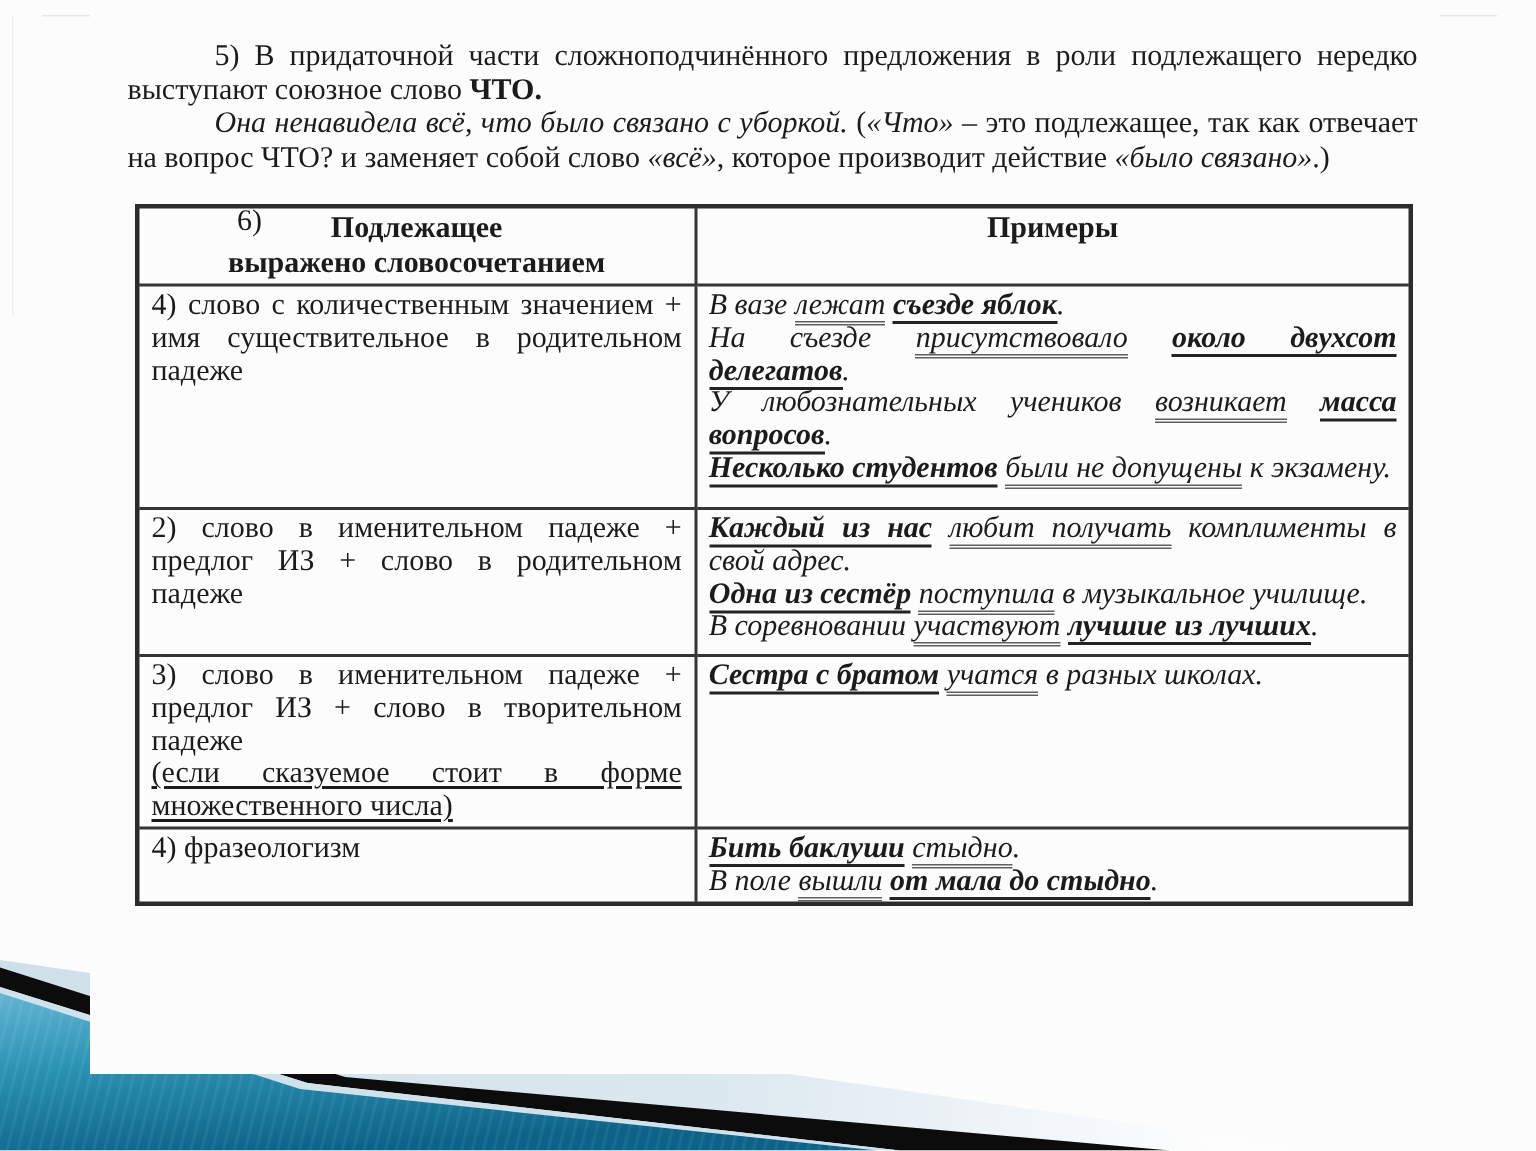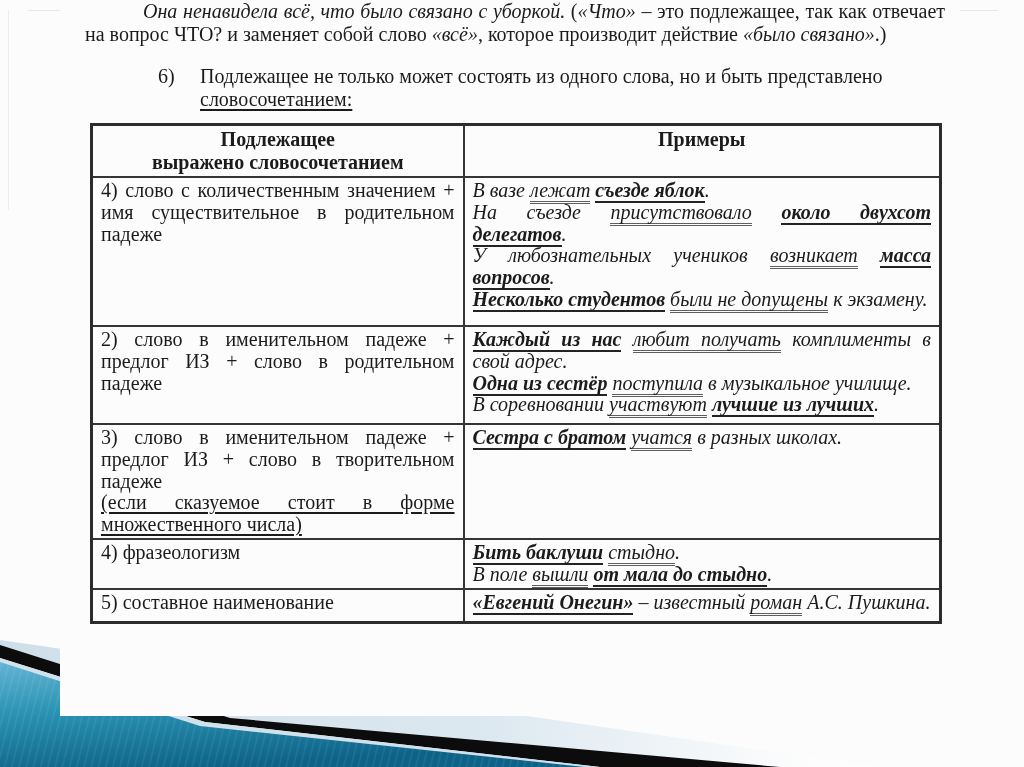--- a/index.html
+++ b/index.html
@@ -78,30 +78,30 @@
   <path d="M0,658 L205,722 L600,767 L585,767 L200,726 L0,662 Z" fill="#cfe2ec"></path>
   <path d="M0,662 L200,726 L585,767 L0,767 Z" fill="url(#gteal)"></path>
   <path d="M0,662 L200,726 L585,767 L0,767 Z" fill="url(#stripes)"></path>
 </svg>
 
 <div class="scan-top"></div>
 <div class="scan-left"></div>
 
 <div class="content">
 
+  <div class="para p5">
+      <div class="rp"><span class="s-n">5) В придаточной части сложноподчинённого предложения в роли подлежащего нередко выступают союзное слово </span><span class="s-b">ЧТО.</span></div>
+    </div>
 
   <div class="para">
       <div class="rp"><span class="s-i">Она ненавидела всё, что было связано с уборкой. </span><span class="s-n">(</span><span class="s-i">«Что»</span><span class="s-n"> – это подлежащее, так как отвечает на вопрос ЧТО? и заменяет собой слово </span><span class="s-i">«всё»</span><span class="s-n">, которое производит действие </span><span class="s-i">«было связано»</span><span class="s-n">.)</span></div>
     </div>
 
   <div class="p6">
     <span class="p6num">6)</span>
-    <div>
-        <div class="rp"><span class="s-n">Подлежащее не только может состоять из одного слова, но и быть представлено </span><span class="s-u">словосочетанием:</span></div>
-      </div>
   </div>
 
   <table class="gtable">
     <tbody>
         <tr>
       <th class="col-l">Подлежащее
 выражено словосочетанием</th>
       <th class="col-r">Примеры</th>
     </tr>
     <tr class="r1">
@@ -136,24 +136,16 @@
     </tr>
     <tr class="r4">
       <td>
             <div class="rp"><span class="s-n">4) фразеологизм</span></div>
           </td>
       <td>
             <div class="rp"><span class="s-subj">Бить баклуши</span><span class="s-i"> </span><span class="s-pred">стыдно</span><span class="s-i">.</span></div>
             <div class="rp"><span class="s-i">В поле </span><span class="s-pred">вышли</span><span class="s-i"> </span><span class="s-subj">от мала до стыдно</span><span class="s-i">.</span></div>
           </td>
     </tr>
-    <tr class="r5">
-      <td>
-            <div class="rp"><span class="s-n">5) составное наименование</span></div>
-          </td>
-      <td>
-            <div class="rp"><span class="s-subj">«Евгений Онегин»</span><span class="s-i"> – известный </span><span class="s-pred">роман</span><span class="s-i"> А.С. Пушкина.</span></div>
-          </td>
-    </tr>
   </tbody>
     </table>
 
 </div>
 
 </body></html>

